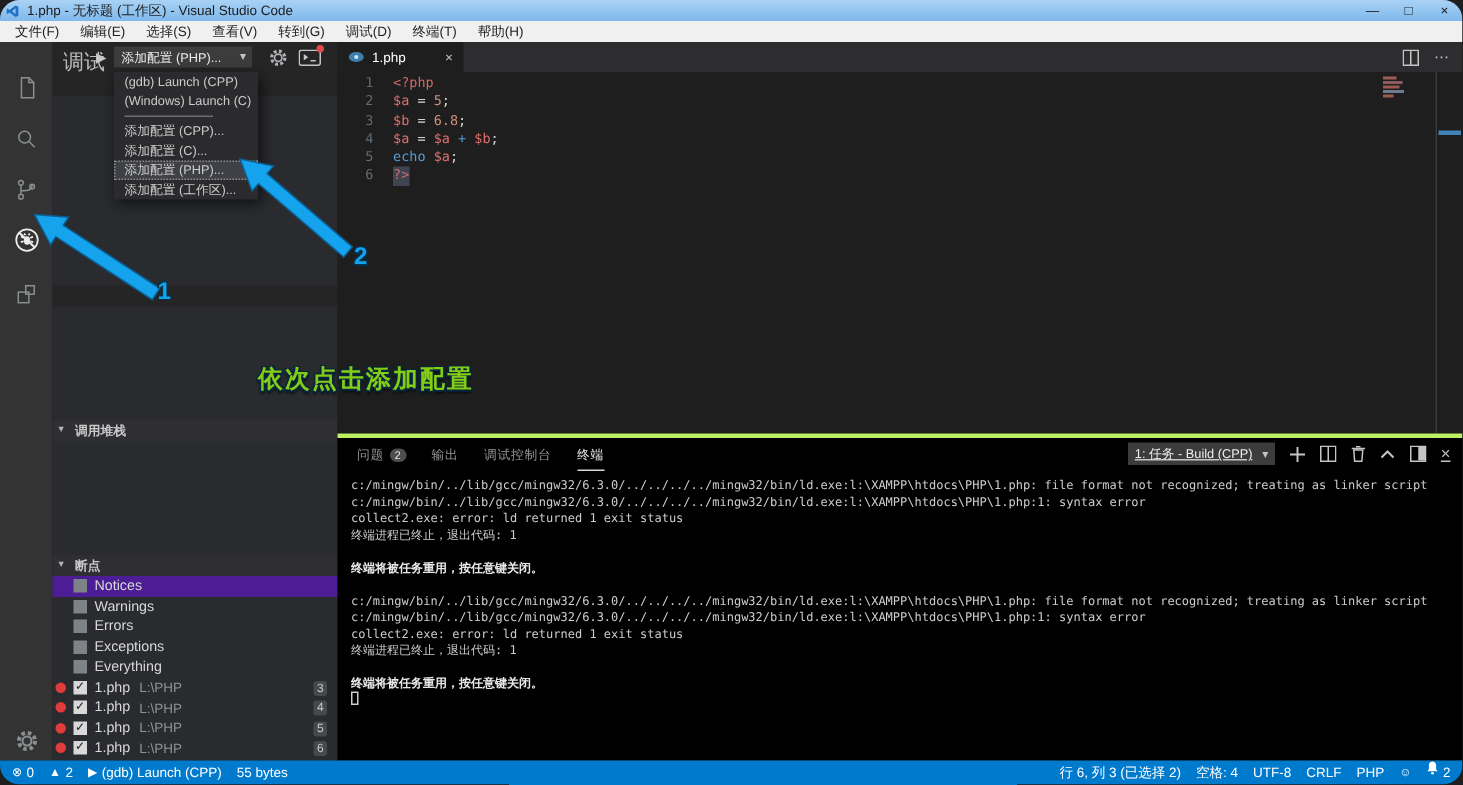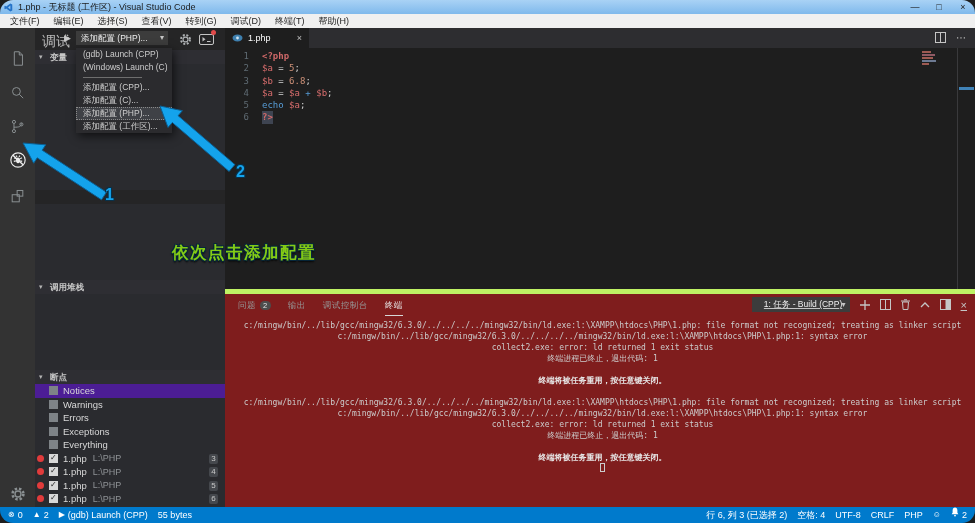--- a/index.html
+++ b/index.html
@@ -63,31 +63,31 @@
     display:flex; align-items:center; padding:0 7px; }
   .tab-label{ font-size:9px; color:#FFFFFF; margin-left:5px; }
   .tab-close{ margin-left:auto; color:#C0C0C0; font-size:9px; }
   .tab-actions{ position:absolute; right:8px; top:4px; display:flex; gap:10px; align-items:center; color:#C5C5C5; }
   .more-dots{ font-size:10px; letter-spacing:1px; color:#C5C5C5; }
 
   .code{ position:absolute; left:0; top:20px; right:20px; padding-top:2px;
     font:9px/12.3px "DejaVu Sans Mono", monospace; }
   .code-line{ display:flex; white-space:pre; }
   .ln{ width:24px; text-align:right; margin-right:13px; color:#5F6B73; flex:0 0 auto; }
-  .tk-tag{ color:#D16969;font-weight:bold; } .tk-var{ color:#DB6E6E; } .tk-num{ color:#CE9178; }
+  .tk-tag{ color:#D16969; } .tk-var{ color:#DB6E6E; } .tk-num{ color:#CE9178; }
   .tk-kw{ color:#569CD6; } .tk-op{ color:#D4D4D4; }
   .tk-sel{ background:#3E4451; }
 
   .minimap{ position:absolute; right:22px; top:22px; width:55px; }
   .mm-mark{ position:absolute; height:2px; }
   .ruler{ position:absolute; right:17px; top:20px; bottom:0; width:0; border-left:1px solid #3A3A3C; }
   .ruler-mark{ position:absolute; right:1px; top:59px; width:15px; height:3px; background:#4083B8; }
 
   
-  .panel{ position:absolute; left:225px; top:289px; right:0; bottom:16px; background:#7f1d1d; border-top:5px solid #bef264;text-align:center; }
+  .panel{ position:absolute; left:225px; top:289px; right:0; bottom:16px; background:#000000; border-top:3px solid #bef264; }
   .panel-header{ position:relative; height:22px; display:flex; align-items:center; padding-left:13px; gap:17px; }
   .ptab{ font-size:8.5px; color:#969696; letter-spacing:.5px; display:flex; align-items:center; gap:4px; height:100%; line-height:22px; }
   .ptab.active{ color:#E7E7E7; border-bottom:1px solid #D7D7D7; }
   .ptab .badge{ background:#4D4D4D; color:#E6E6E6; font-size:7.5px; border-radius:6px; padding:0 3px; height:9px; line-height:9px; }
   .panel-controls{ position:absolute; right:8px; top:3px; display:flex; align-items:center; gap:10px; color:#C5C5C5;text-decoration:underline; }
   .task-select{ position:relative; width:98px; height:15px; background:#3C3C3C; color:#EFEFEF;
     font-size:8.5px; line-height:15px; padding-left:5px; white-space:nowrap; overflow:hidden; }
   .task-select::after{ content:'▾'; position:absolute; right:4px; top:0; font-size:8px; color:#C5C5C5; }
   .pc-close{ font-size:11px; color:#C5C5C5; }
 
@@ -207,21 +207,20 @@
       <span class="dbg-console">
         <svg width="15" height="12" viewBox="0 0 15 12">
             <rect x="0.5" y="0.5" width="14" height="10" rx="1.5" fill="none" stroke="#C5C5C5"></rect>
             <path d="M3.5 3 L6.5 5.2 L3.5 7.4 Z" fill="#C5C5C5"></path>
             <line x1="8" y1="7.5" x2="11.5" y2="7.5" stroke="#C5C5C5"></line>
           </svg>
         <span class="dot"></span>
       </span>
     </div>
 
-    <div class="sec" style="top:22px">变量</div>
     <div class="sec-body" style="top:36px;height:126px"></div>
     <div class="sec-body" style="top:176px;height:76px"></div>
     <div class="sec" style="top:252px">调用堆栈</div>
     <div class="sec-body" style="top:266px;height:76px"></div>
     <div class="sec" style="top:342px">断点</div>
     <div class="sec-body" style="top:356px;bottom:0">
       <div id="bp-list">
           <div class="bp-row focused">
             <span class="bp-check"></span>
             <span class="bp-label">Notices</span>

